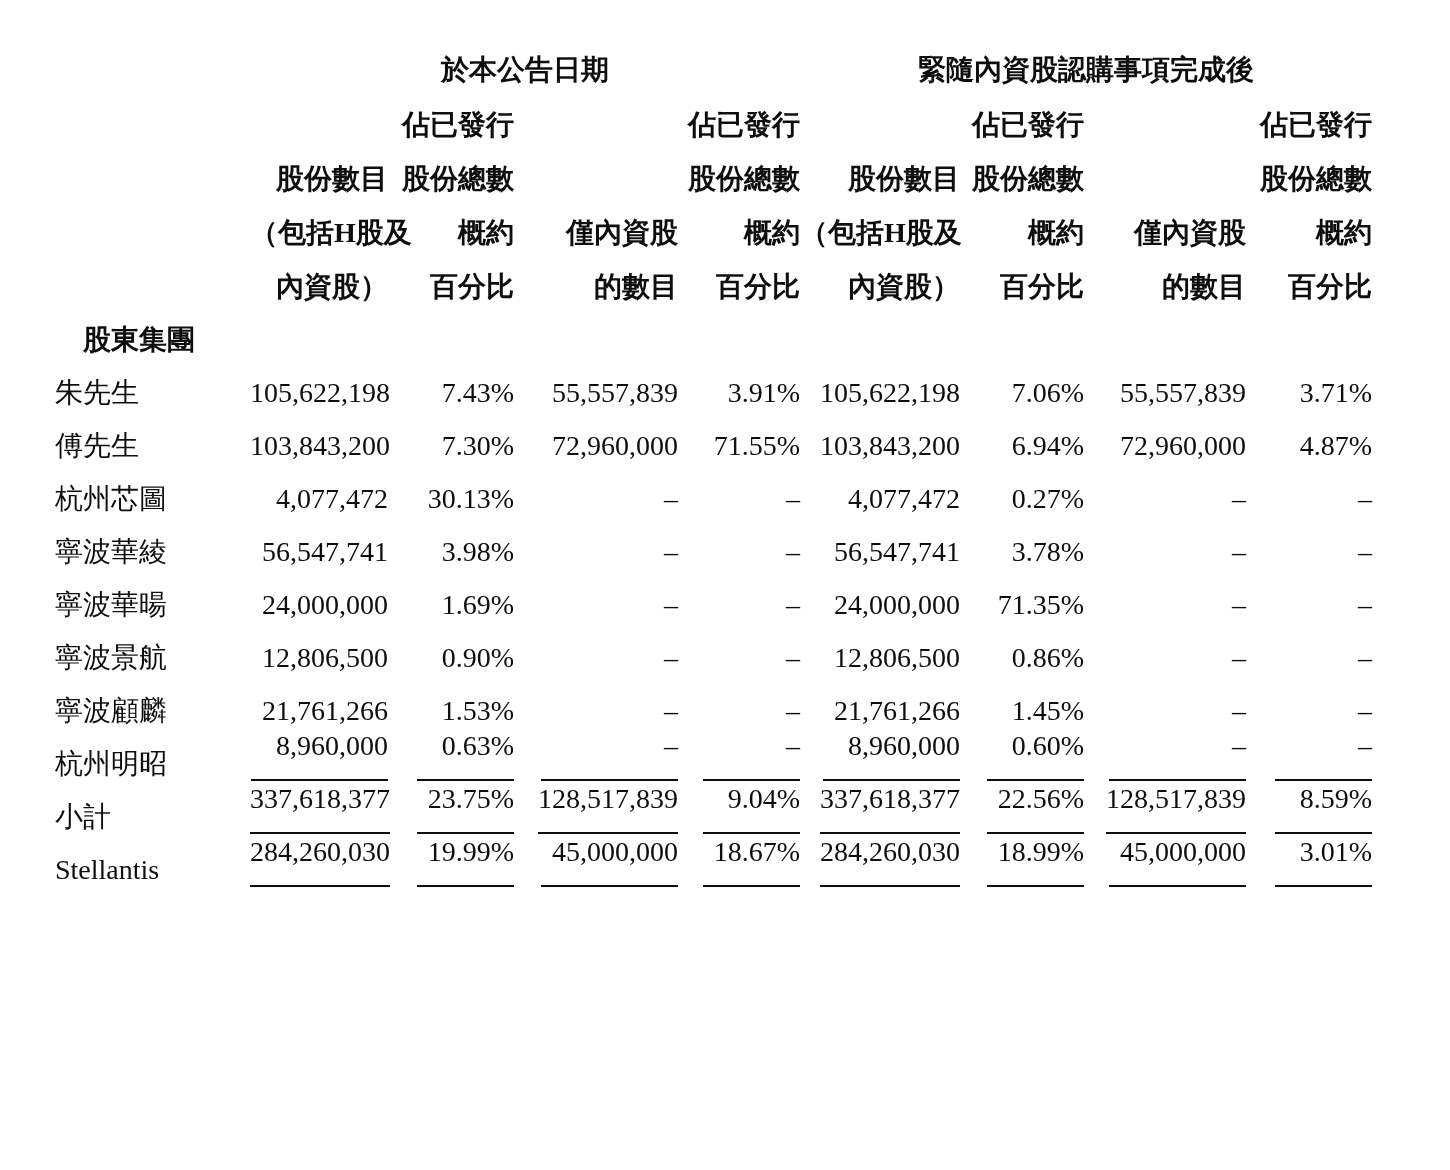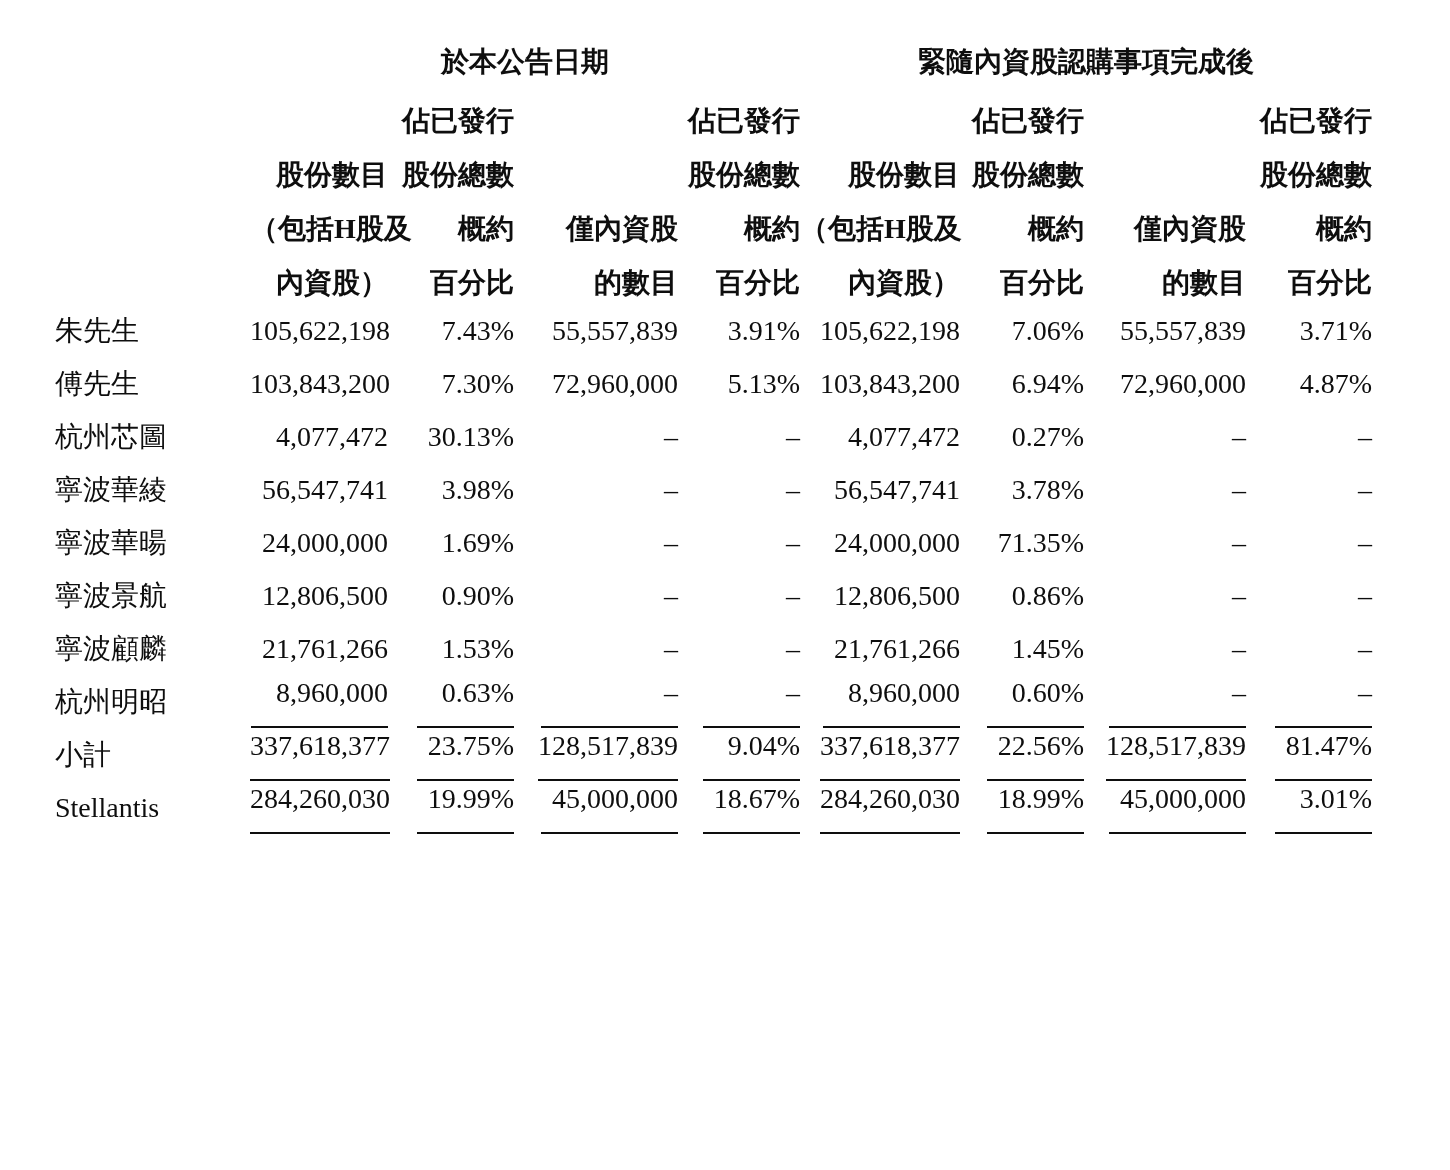--- a/index.html
+++ b/index.html
@@ -2,21 +2,21 @@
 <html><head>
 <meta charset="utf-8">
 <style>
   html, body { margin: 0; padding: 0; background: #ffffff; }
   body {
     width: 1450px; height: 1170px; overflow: hidden;
     font-family: "Liberation Serif", "DejaVu Serif", serif;
     color: #0e0e0e;
   }
   .page { padding: 36px 0 0 55px; }
-  .row { display: flex; align-items: center; }
+  .row { display: flex; align-items: flex-end; }
   .cell {
     flex: 0 0 auto; text-align: right; white-space: nowrap;
     font-size: 28px; line-height: 34px;
   }
   .c1 { width: 195px; text-align: left; }
   .c2 { width: 138px; } .c3 { width: 126px; } .c4 { width: 164px; } .c5 { width: 122px; }
   .c6 { width: 160px; } .c7 { width: 124px; } .c8 { width: 162px; } .c9 { width: 126px; }
   .bold { font-weight: 700; }
   .grouphdr { height: 52px; }
   .gcell { flex: 0 0 auto; text-align: center; font-size: 28px; line-height: 36px; font-weight: 700; white-space: nowrap; }
@@ -87,39 +87,42 @@
     <div class="cell c2">內資股）</div>
     <div class="cell c3">百分比</div>
     <div class="cell c4">的數目</div>
     <div class="cell c5">百分比</div>
     <div class="cell c6">內資股）</div>
     <div class="cell c7">百分比</div>
     <div class="cell c8">的數目</div>
     <div class="cell c9">百分比</div>
   </div>
 
+  <div class="row body-row">
+    <div class="cell c1 bold indent">股東集團</div>
+  </div>
 
   <div class="row body-row">
     <div class="cell c1">朱先生</div>
     <div class="cell c2">105,622,198</div>
     <div class="cell c3">7.43%</div>
     <div class="cell c4">55,557,839</div>
     <div class="cell c5">3.91%</div>
     <div class="cell c6">105,622,198</div>
     <div class="cell c7">7.06%</div>
     <div class="cell c8">55,557,839</div>
     <div class="cell c9">3.71%</div>
   </div>
 
   <div class="row body-row">
     <div class="cell c1">傅先生</div>
     <div class="cell c2">103,843,200</div>
     <div class="cell c3">7.30%</div>
     <div class="cell c4">72,960,000</div>
-    <div class="cell c5">5.13%</div>
+    <div class="cell c5">71.55%</div>
     <div class="cell c6">103,843,200</div>
     <div class="cell c7">6.94%</div>
     <div class="cell c8">72,960,000</div>
     <div class="cell c9">4.87%</div>
   </div>
 
   <div class="row body-row">
     <div class="cell c1">杭州芯圖</div>
     <div class="cell c2">4,077,472</div>
     <div class="cell c3">30.13%</div>
@@ -193,21 +196,21 @@
 
   <div class="row body-row ruled subtotal">
     <div class="cell c1">小計</div>
     <div class="cell c2"><span class="w">337,618,377</span></div>
     <div class="cell c3"><span class="n">23.75%</span></div>
     <div class="cell c4"><span class="w">128,517,839</span></div>
     <div class="cell c5"><span class="n">9.04%</span></div>
     <div class="cell c6"><span class="w">337,618,377</span></div>
     <div class="cell c7"><span class="n">22.56%</span></div>
     <div class="cell c8"><span class="w">128,517,839</span></div>
-    <div class="cell c9"><span class="n">81.47%</span></div>
+    <div class="cell c9"><span class="n">8.59%</span></div>
   </div>
 
 
   <div class="row body-row ruled">
     <div class="cell c1">Stellantis</div>
     <div class="cell c2"><span class="w">284,260,030</span></div>
     <div class="cell c3"><span class="n">19.99%</span></div>
     <div class="cell c4"><span class="w">45,000,000</span></div>
     <div class="cell c5"><span class="n">18.67%</span></div>
     <div class="cell c6"><span class="w">284,260,030</span></div>

